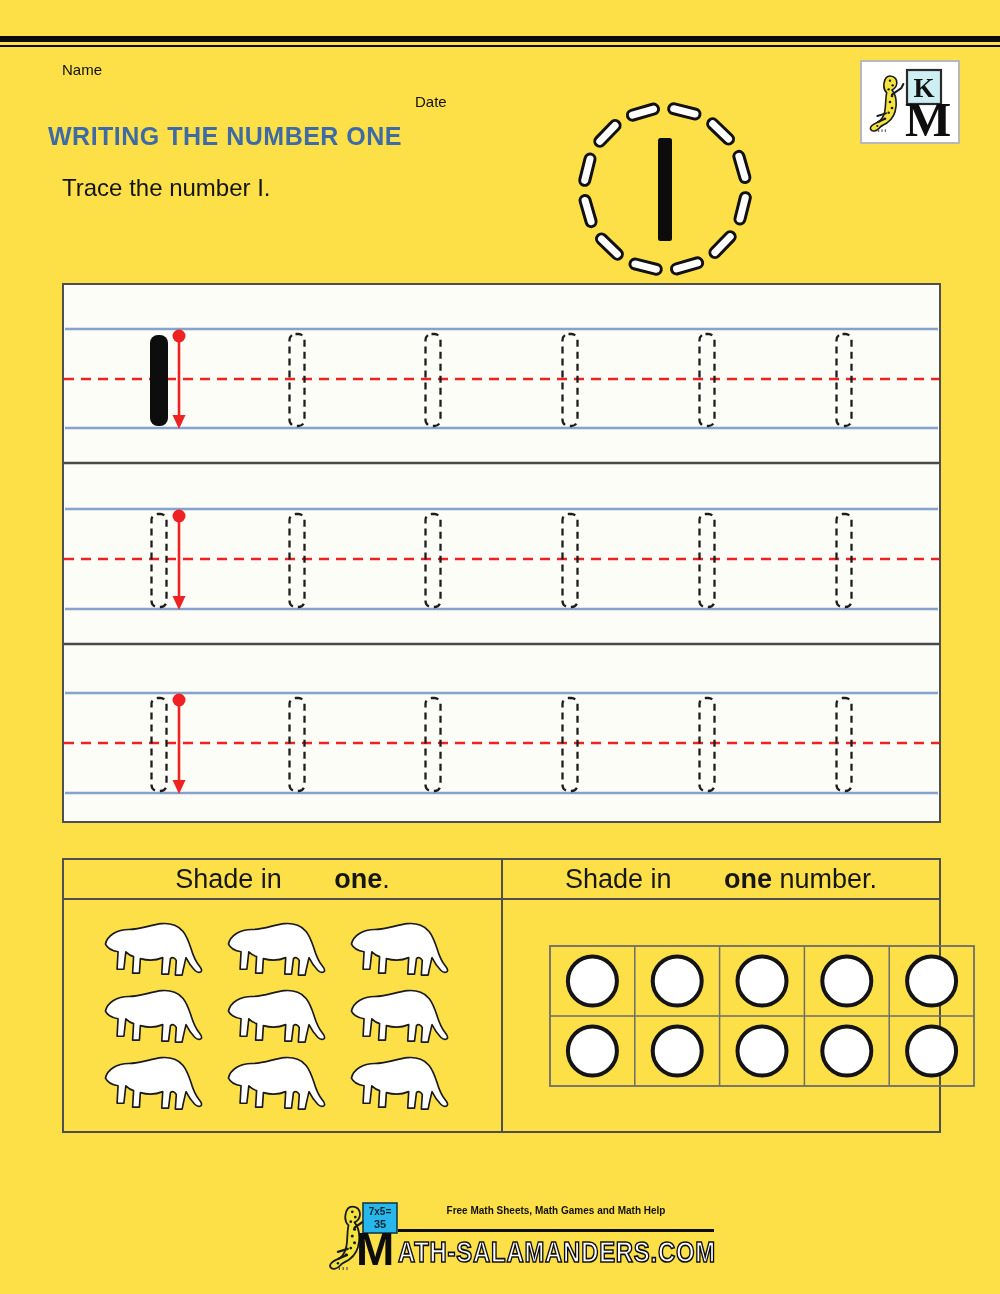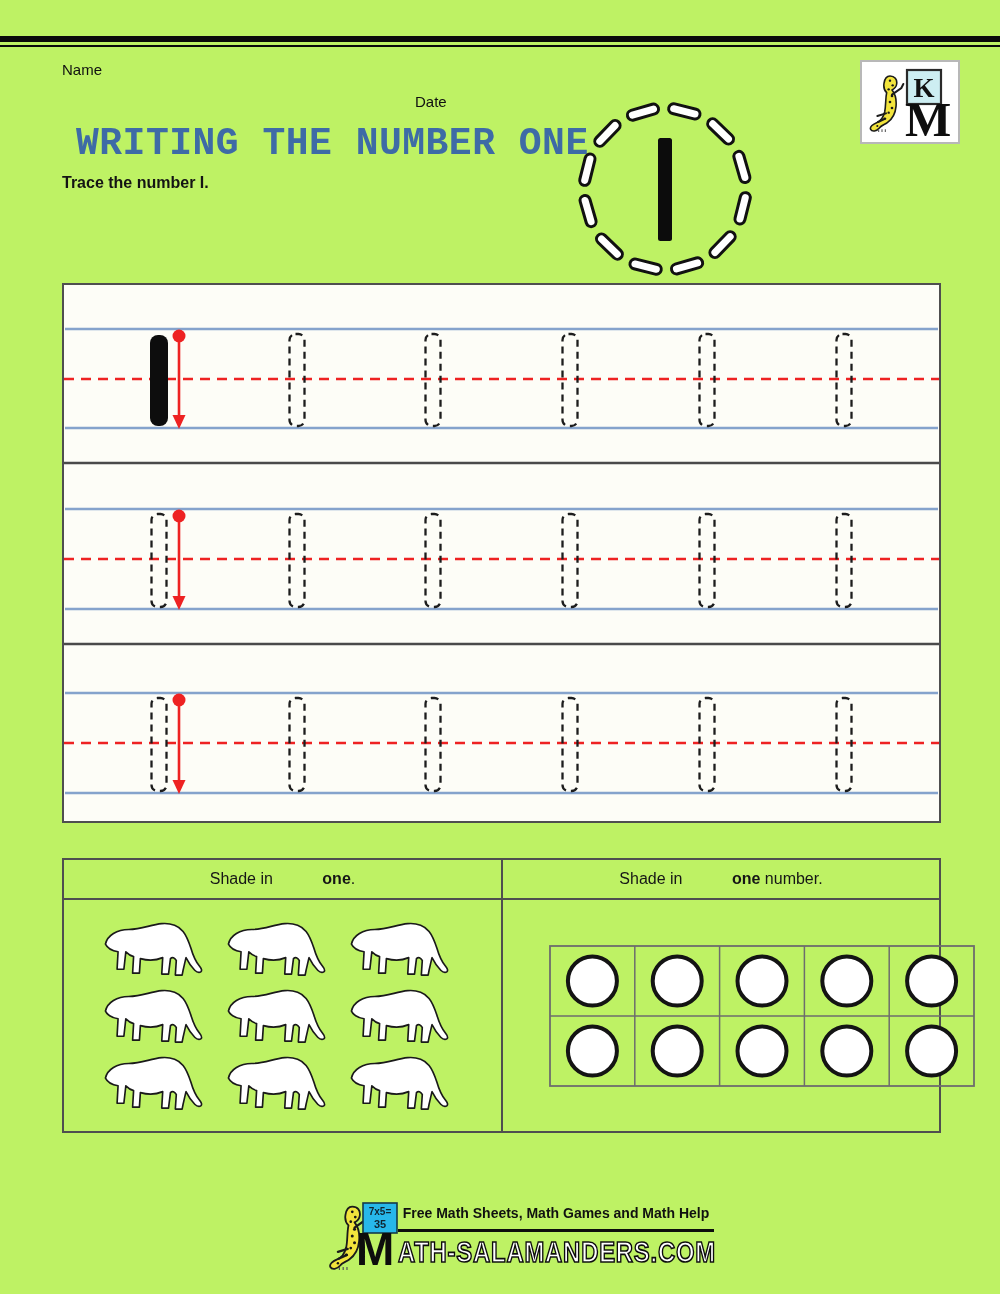--- a/index.html
+++ b/index.html
@@ -1,44 +1,44 @@
 <!DOCTYPE html>
 <html><head>
 <meta charset="utf-8">
 <style>
   html,body{margin:0;padding:0;background:#e8e8e8;}
   .page{
-    position:relative;width:1000px;height:1294px;background:#bef264;
+    position:relative;width:1000px;height:1294px;background:#fde047;
     font-family:"Liberation Sans",sans-serif;color:#161616;overflow:hidden;
     margin:0 auto;
   }
   .abs{position:absolute;}
   .top-rule-thick{left:0;top:36px;width:1000px;height:6px;background:#0b0b0b;}
   .top-rule-thin{left:0;top:45px;width:1000px;height:2px;background:#0b0b0b;}
   .field-label{top:61px;font-size:15px;font-weight:500;color:#101010;}
   .name-label{left:62px;}
   .date-label{left:415px;margin-top:32px;}
   .logo-box{left:860px;top:60px;width:100px;height:84px;background:#fff;border:2px solid #b8b8b8;box-sizing:border-box;}
-  .page-title{left:76px;top:122px;font-family:Liberation Mono, monospace;font-size:38px;font-weight:600;letter-spacing:.5px;color:#3e6ba6;white-space:nowrap;}
-  .instr{font-size:16px;color:#141414;white-space:nowrap;font-weight:bold;}
+  .page-title{left:48px;top:122px;font-family:Liberation Sans, sans-serif;font-size:25px;font-weight:600;letter-spacing:.5px;color:#3e6ba6;white-space:nowrap;}
+  .instr{font-size:24px;color:#141414;white-space:nowrap;}
   .instr1{left:62px;top:174px;}
   .instr2{left:62px;top:232px;}
   .dashed-circle{left:575px;top:99px;width:180px;height:180px;}
   .trace-box{left:62px;top:283px;width:879px;height:540px;border:2px solid #4f4f4f;box-sizing:border-box;background:#fdfdf7;}
   .shade-box{left:62px;top:858px;width:879px;height:275px;border:2px solid #4f4f4f;box-sizing:border-box;display:flex;}
   .shade-left{width:439px;height:100%;border-right:2px solid #4f4f4f;box-sizing:border-box;position:relative;}
   .shade-right{flex:1;height:100%;position:relative;}
-  .shade-header{height:38px;border-bottom:2px solid #4f4f4f;display:flex;align-items:center;justify-content:center;font-size:16px;white-space:pre;}
+  .shade-header{height:38px;border-bottom:2px solid #4f4f4f;display:flex;align-items:center;justify-content:center;font-size:27px;white-space:pre;}
   .bold{font-weight:bold;margin-left:45px;}
   .bears{position:absolute;left:28px;top:52px;display:grid;grid-template-columns:repeat(3,123px);grid-auto-rows:67px;}
   .bear{width:122px;height:66px;}
   .tenframe{position:absolute;left:446px;top:662px;}
   .footer-salamander{left:326px;top:1202px;width:48px;height:68px;}
   .footer-board{left:362px;top:1202px;width:36px;height:32px;}
-  .footer-tagline{left:400px;top:1205px;width:312px;text-align:center;font-size:14px;font-weight:bold;color:#101010;white-space:nowrap;}
+  .footer-tagline{left:400px;top:1205px;width:312px;text-align:center;font-size:10px;font-weight:bold;color:#101010;white-space:nowrap;}
   .footer-rule{left:398px;top:1229px;width:316px;height:3px;background:#0d0d0d;}
   .footer-wordmark{left:356px;top:1230px;width:366px;height:42px;}
 </style>
 </head>
 <body>
 
 <div class="page">
 
   <svg width="0" height="0" style="position:absolute">
     <defs>

